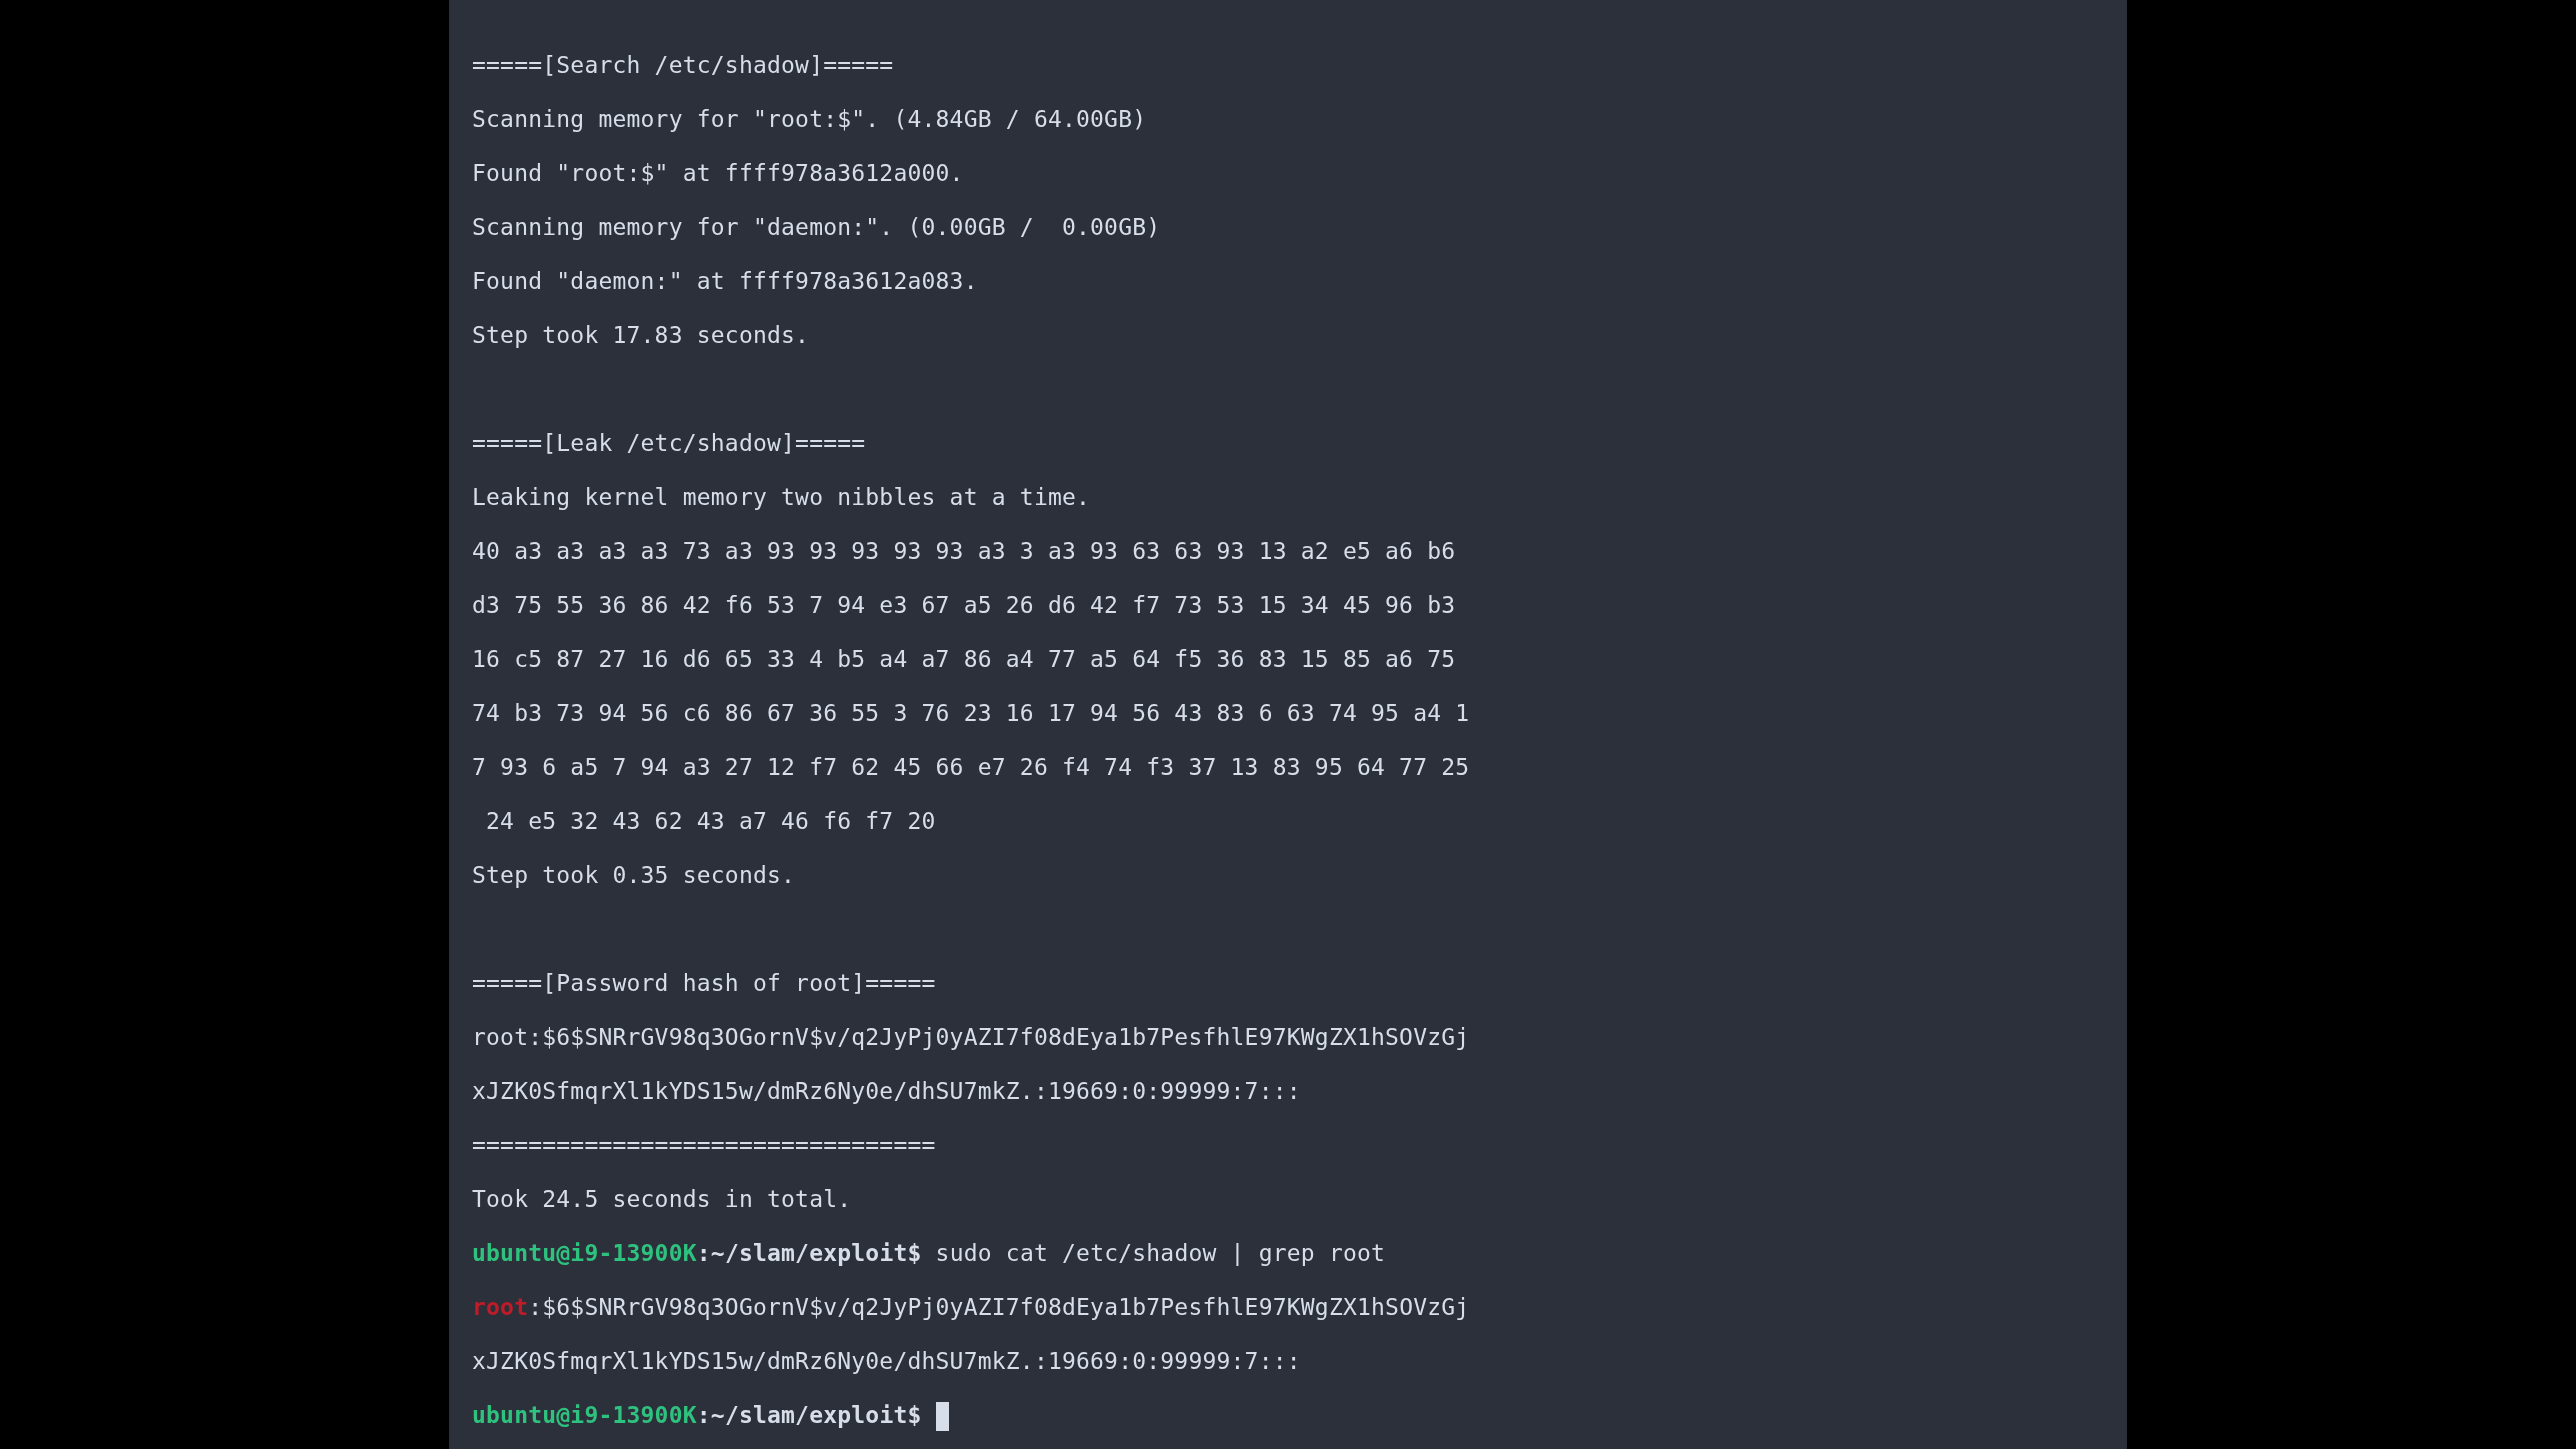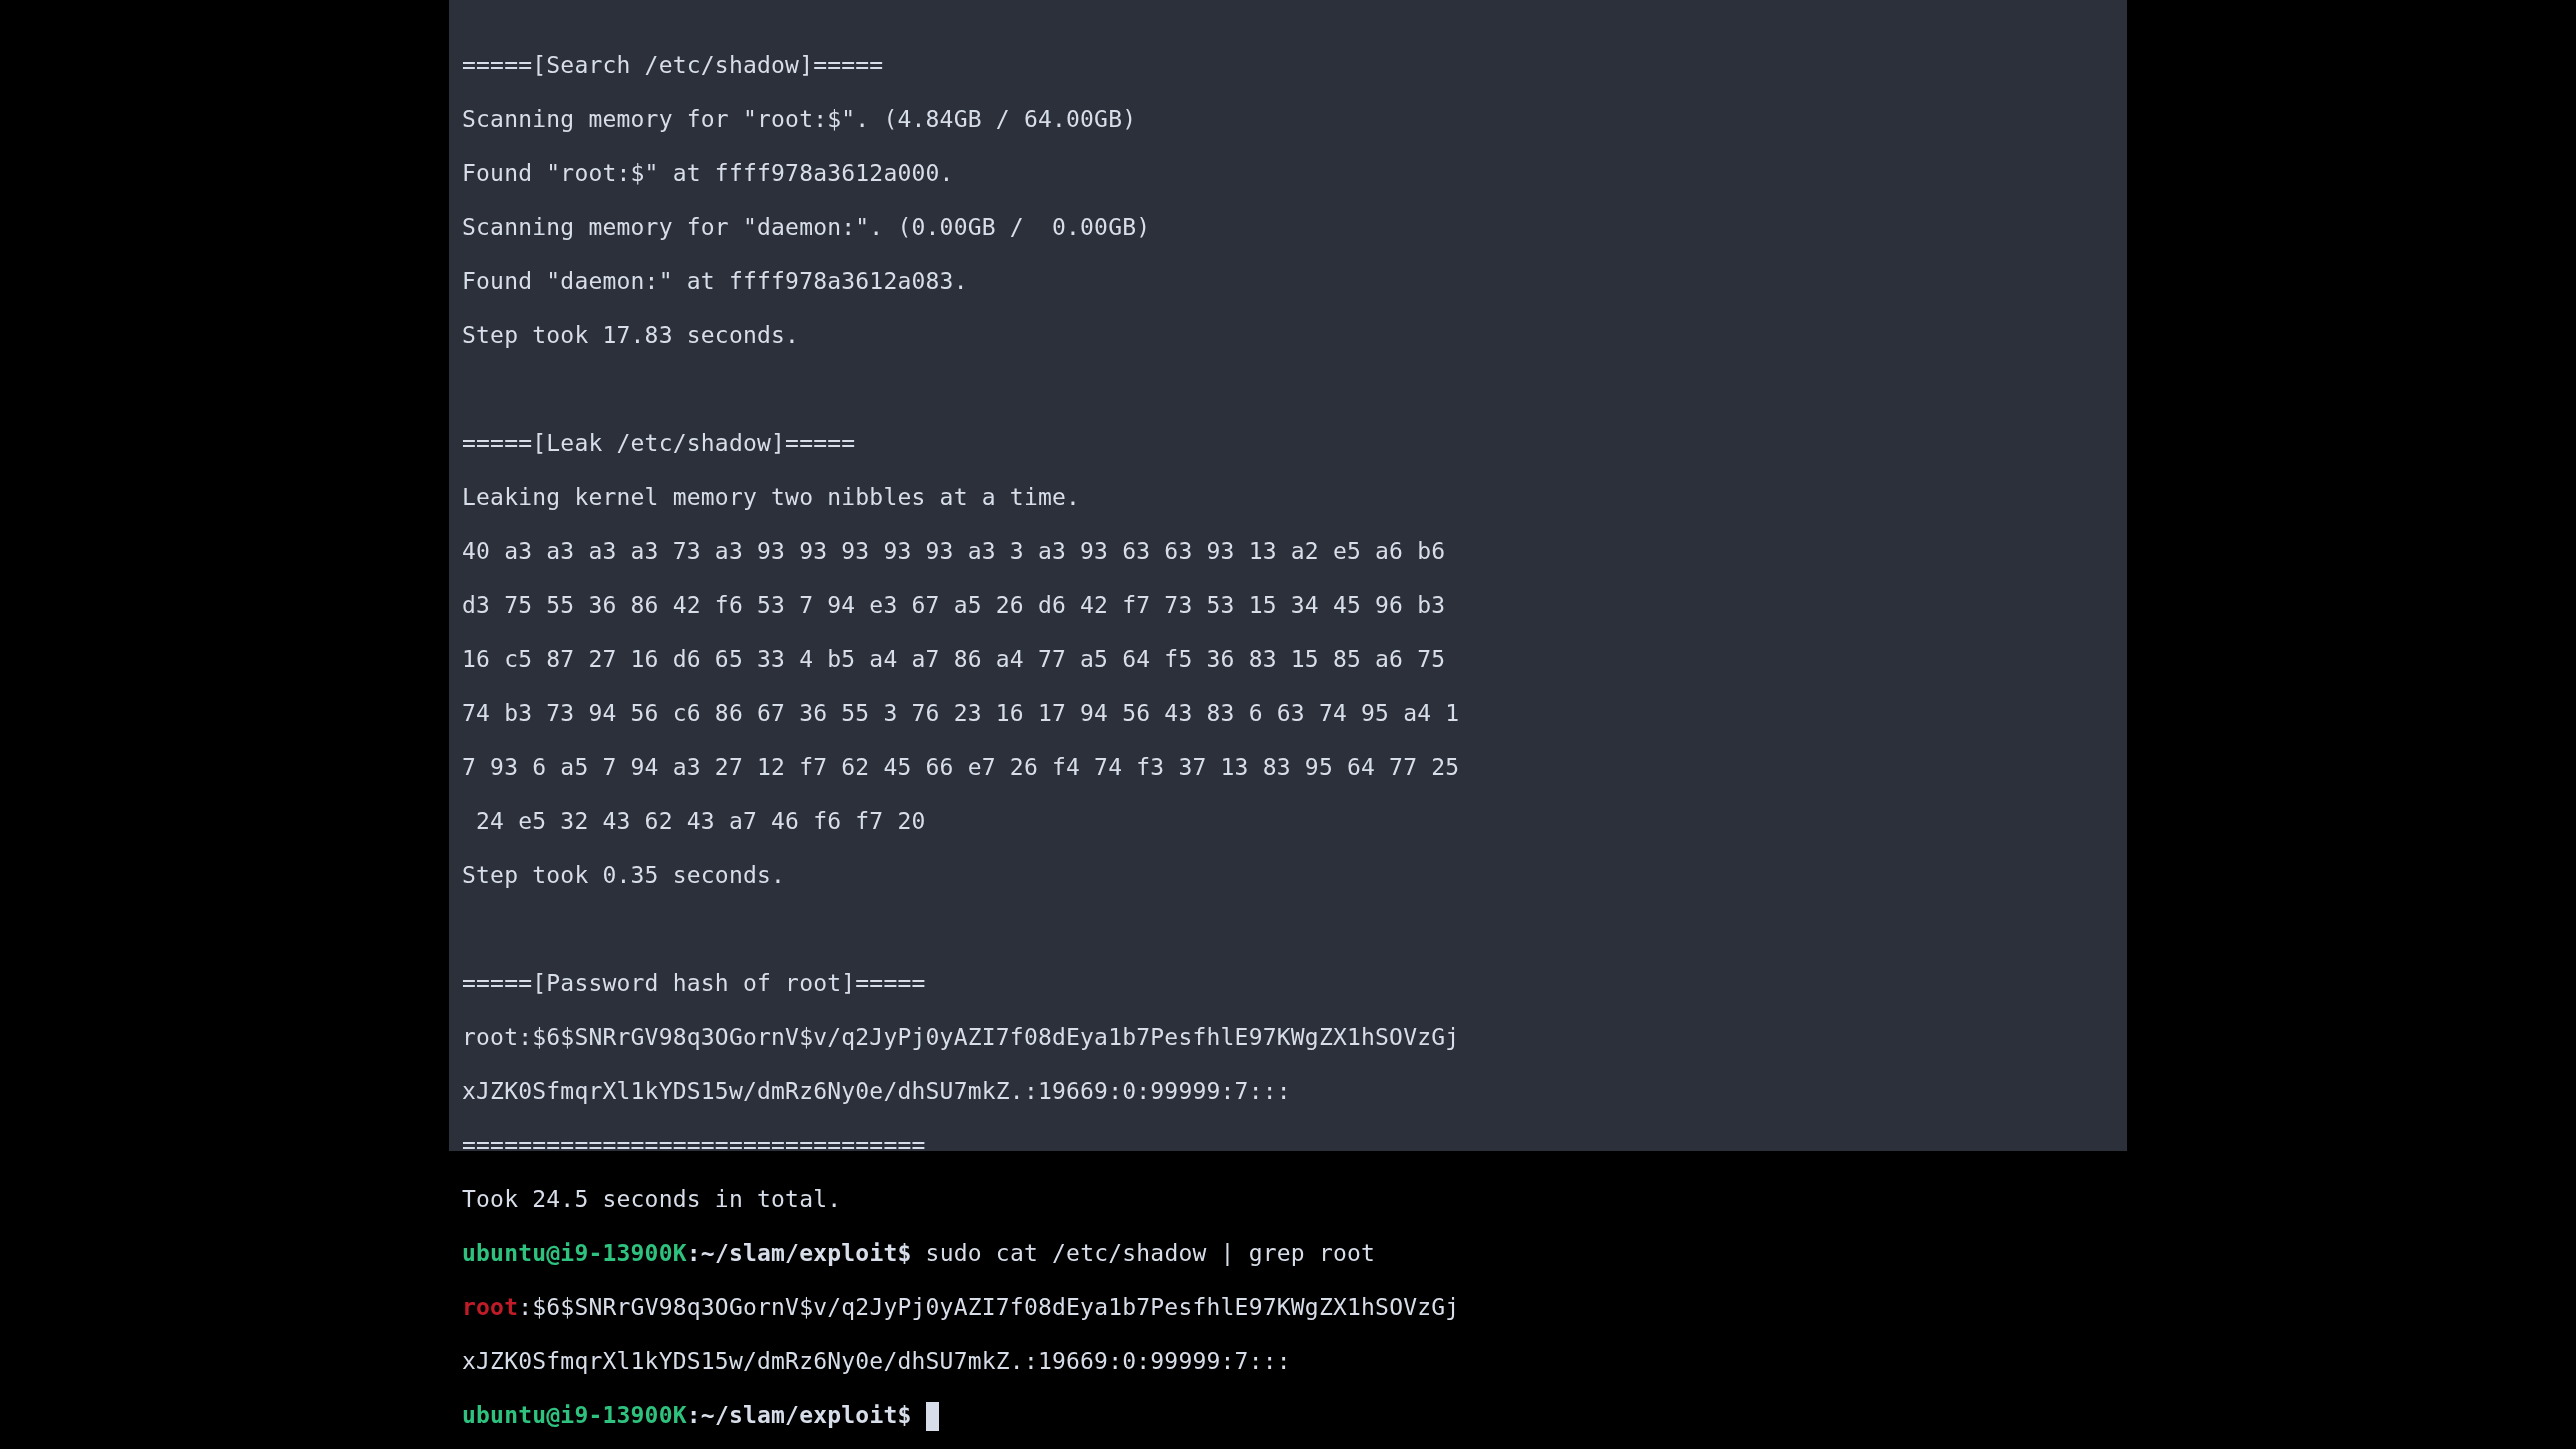--- a/index.html
+++ b/index.html
@@ -8,28 +8,28 @@
     width: 2576px;
     height: 1449px;
     background: #000000;
     overflow: hidden;
   }
   .terminal {
     position: absolute;
     left: 449px;
     top: 0;
     width: 1678px;
-    height: 1151px;
+    height: 1449px;
     background: #2b303b;
     font-family: "DejaVu Sans Mono", "Liberation Mono", "Menlo", "Consolas", monospace;
     font-size: 23px;
     line-height: 54px;
     color: #d8dee9;
     white-space: pre;
-    padding-left: 13px;
+    padding-left: 23px;
     padding-top: 38px;
     box-sizing: border-box;
     font-weight: 500;
     letter-spacing: 0.2px;
   }
   .prompt-user { color: #2ec27e; font-weight: bold; }
   .prompt-path { color: #d8dee9; font-weight: bold; }
   .grep-match  { color: #c01c28; font-weight: bold; }
   .cursor {
     display: inline-block;

